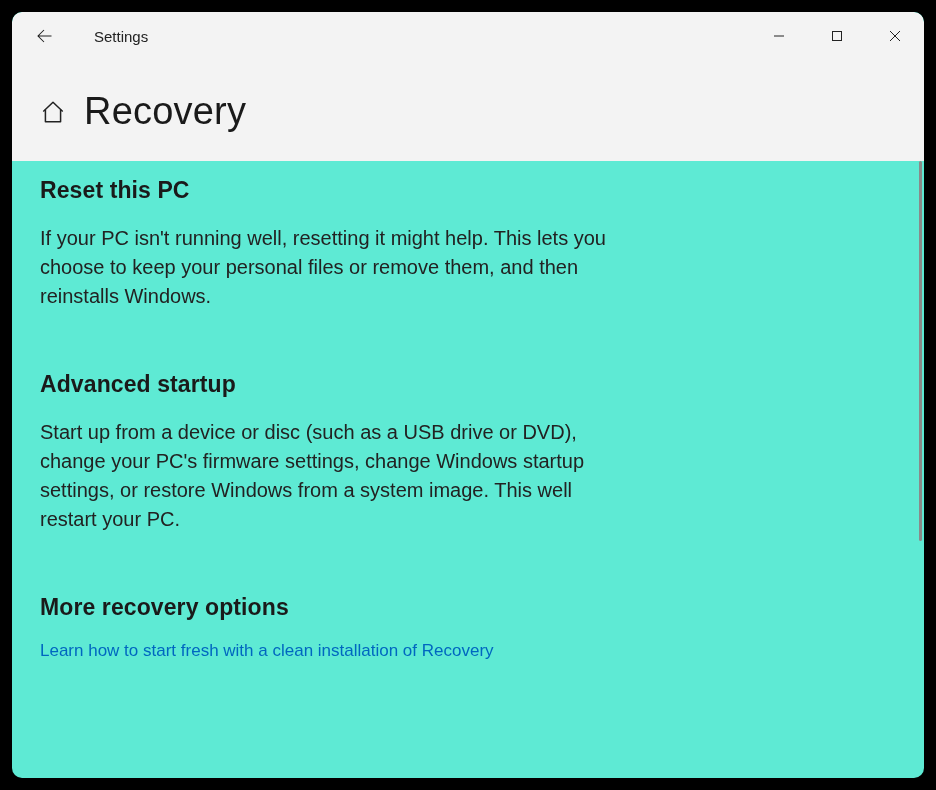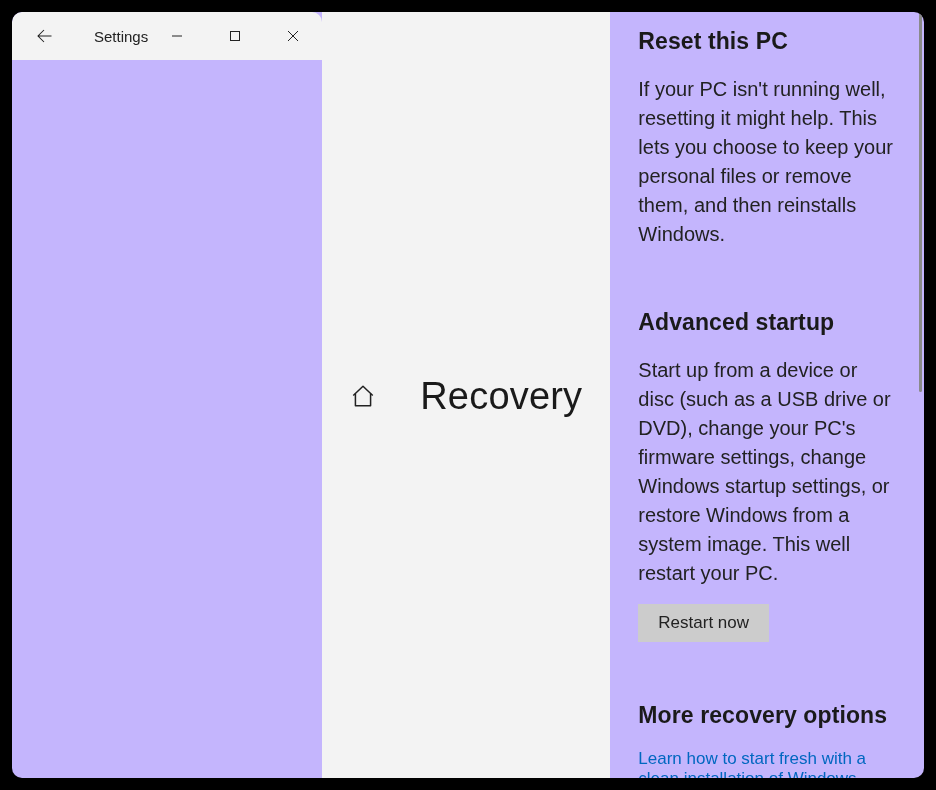--- a/index.html
+++ b/index.html
@@ -9,25 +9,25 @@
       width: 936px;
       height: 790px;
       overflow: hidden;
     }
     .window {
       position: absolute;
       top: 12px;
       left: 12px;
       right: 12px;
       bottom: 12px;
-      background: #c4b5fd;
+      background: #5eead4;
       border-radius: 10px;
       overflow: hidden;
       display: flex;
-      flex-direction: row;
+      flex-direction: column;
     }
     .titlebar {
       height: 48px;
       background: #f3f3f3;
       display: flex;
       align-items: center;
       padding-left: 8px;
       border-top-left-radius: 10px;
       border-top-right-radius: 10px;
     }
@@ -55,21 +55,20 @@
       display: flex;
       align-items: center;
       justify-content: center;
       cursor: pointer;
     }
     .header-band {
       background: #f3f3f3;
       padding: 30px 28px 28px 28px;
       display: flex;
       align-items: center;
-      gap: 26px;
     }
     .home-icon {
       margin-right: 18px;
       display: flex;
       align-items: center;
     }
     .page-title {
       font-size: 38px;
       font-weight: 400;
       color: #1a1a1a;
@@ -175,24 +174,23 @@
     <div class="content">
 
       <div class="section">
         <h2 class="section-heading">Reset this PC</h2>
         <p class="section-body">If your PC isn't running well, resetting it might help. This lets you choose to keep your personal files or remove them, and then reinstalls Windows.</p>
       </div>
 
       <div class="section">
         <h2 class="section-heading">Advanced startup</h2>
         <p class="section-body">Start up from a device or disc (such as a USB drive or DVD), change your PC's firmware settings, change Windows startup settings, or restore Windows from a system image. This well restart your PC.</p>
-        <button class="btn">Restart now</button>
       </div>
 
       <div class="section">
         <h2 class="section-heading">More recovery options</h2>
-        <a class="link">Learn how to start fresh with a clean installation of Windows</a>
+        <a class="link">Learn how to start fresh with a clean installation of Recovery</a>
       </div>
 
     </div>
   </div>
 
 </div>
 
 </body></html>

